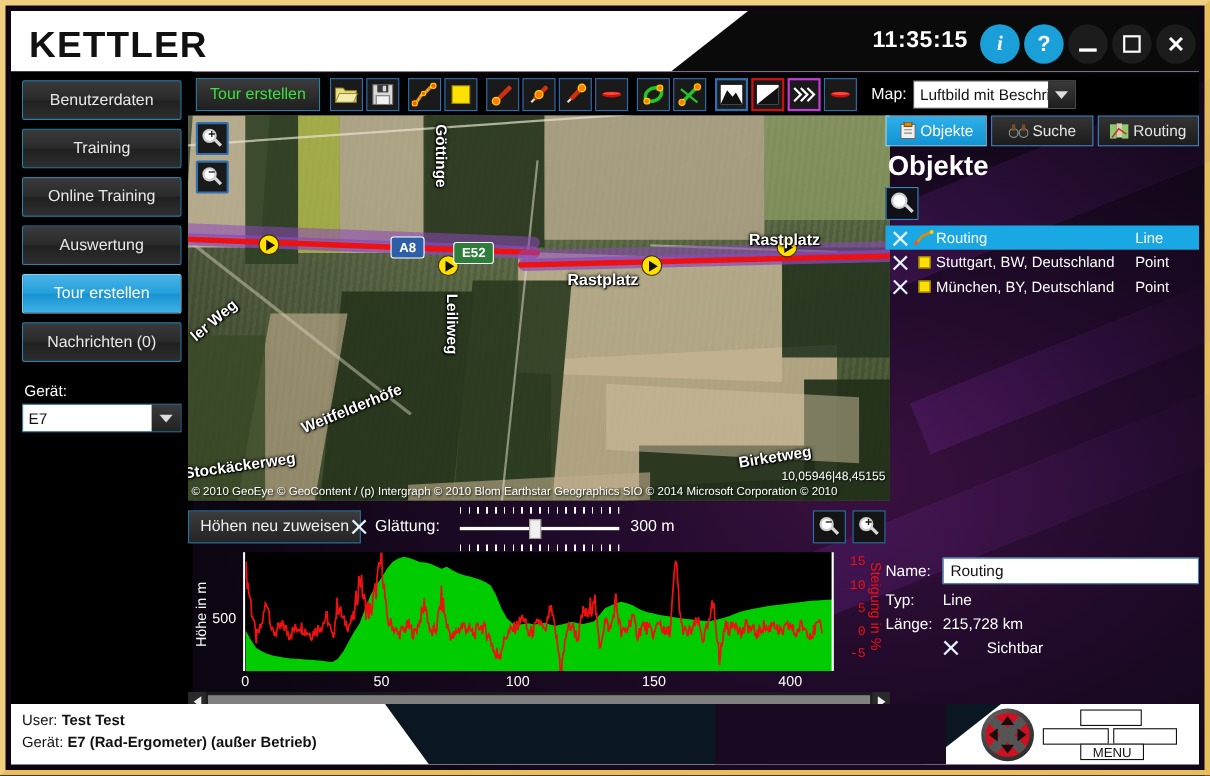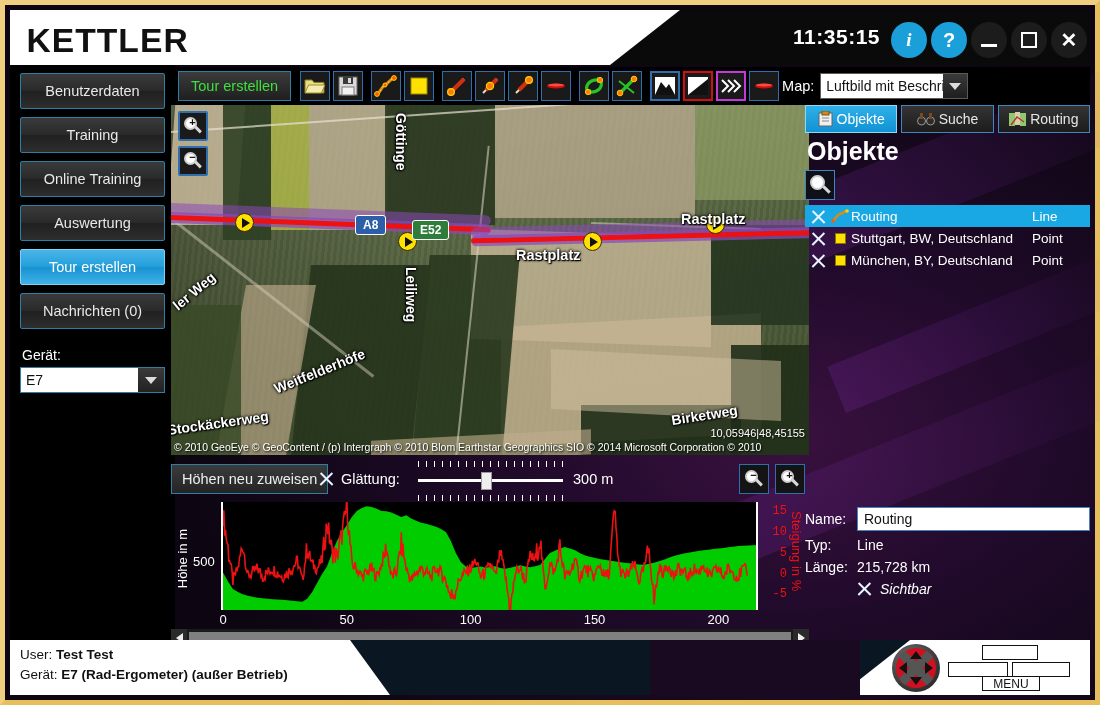--- a/index.html
+++ b/index.html
@@ -58,21 +58,21 @@
   #logout-slot { position:absolute; left:0; right:0; bottom:8px;}
 
   
   #toolbar { position:absolute; left:170px; top:62px; right:5px; height:38px; background:#000; display:flex; align-items:center; padding-left:3px;}
   #tour-tab {
     height:30px; padding:0 12px; border:1px solid #2d7fa8; background:linear-gradient(180deg,#3b3b3b,#1f1f1f);
     color:#3de03d; font-size:14.5px; display:flex; align-items:center; cursor:pointer; margin-right:4px;
   }
   .tbtn { width:30px; height:30px; border:1px solid #2f6fb0; background:#1a1a1a; margin-right:3px; display:flex; align-items:center; justify-content:center; cursor:pointer; position:relative; flex:none;}
   .tbtn.sep { margin-left:5px;}
-  #map-label { color:#fff; font-size:14.5px; margin-right:6px;}
+  #map-label { color:#fff; font-size:14.5px; margin-left:10px; margin-right:6px;}
   #map-select { width:148px; height:26px; display:flex; border:1px solid #5a5a5a;}
   #map-select .val { flex:1; background:#fff; color:#111; font-size:14px; padding:2px 5px; white-space:nowrap; overflow:hidden; display:flex; align-items:center;}
   #map-select .arw { width:24px; background:linear-gradient(180deg,#3a3a3a,#1e1e1e); display:flex; align-items:center; justify-content:center;}
 
   
   #map { position:absolute; left:166px; top:100px; width:638px; height:350px; overflow:hidden; background:#4a5a3a;}
   #mapimg { position:absolute; inset:0;
     background:
       linear-gradient(104deg, rgba(0,0,0,.25) 0%, rgba(0,0,0,0) 40%),
       repeating-linear-gradient(96deg, rgba(255,255,255,.03) 0 3px, rgba(0,0,0,.05) 3px 6px),
@@ -144,21 +144,21 @@
   .orow.sel { background:#1aa8e4;}
   .orow .x { width:24px; display:flex; align-items:center; justify-content:center;}
   .orow .ico { width:22px; display:flex; align-items:center; justify-content:center;}
   .orow .nm { flex:1;}
   .orow .ty { width:58px;}
   .ptsq { width:11px; height:11px; background:#ffe000; border:1px solid #8a7400;}
   #rdetails { position:absolute; left:0; right:0; bottom:48px; color:#fff; font-size:14px;}
   .drow { display:flex; align-items:center; margin-bottom:6px;}
   .drow .lb { width:52px;}
   #name-input { flex:1; height:24px; background:#fff; color:#111; border:1px solid #3f86c0; padding:2px 6px; font-size:14px; display:flex; align-items:center;}
-  #sichtbar-row { display:flex; align-items:center; gap:8px; padding-left:52px;font-style:italic;}
+  #sichtbar-row { display:flex; align-items:center; gap:25px; padding-left:52px;}
 
   
   #bottom { position:absolute; left:5px; right:5px; bottom:5px; height:55px; background:#fff; overflow:hidden;}
   #bot-black { position:absolute; left:340px; top:0; height:55px; width:560px; background:#0a1622;
     clip-path: polygon(0 0, 100% 0, calc(100% - 70px) 100%, 40px 100%); }
   #bot-dark2 { position:absolute; left:640px; top:0; height:55px; right:230px; background:#190a22;}
   #user-line { position:absolute; left:10px; top:7px; font-size:13.5px; color:#111;}
   #geraet-line { position:absolute; left:10px; top:27px; font-size:13.5px; color:#111;}
   #user-line b,#geraet-line b { font-weight:bold;}
   #dpad { position:absolute; right:150px; top:4px; width:48px; height:48px; border-radius:50%;
@@ -445,21 +445,21 @@
           <path d="M 0 108 L 0.0 70.5 L 5.0 79.5 L 9.9 87.0 L 14.9 90.0 L 19.8 92.3 L 24.8 93.8 L 29.7 94.8 L 34.7 95.7 L 39.6 96.3 L 44.6 96.8 L 49.5 97.2 L 54.5 97.5 L 59.4 97.8 L 64.4 98.3 L 69.4 98.7 L 74.3 99.3 L 79.3 99.8 L 84.2 96.8 L 89.2 90.0 L 94.1 81.0 L 99.1 72.0 L 104.0 64.5 L 109.0 51.0 L 113.9 39.0 L 118.9 30.0 L 123.8 23.3 L 128.8 15.0 L 133.8 9.0 L 138.7 6.0 L 143.7 4.2 L 148.6 5.1 L 153.6 6.8 L 158.5 9.0 L 163.5 9.3 L 168.4 10.5 L 173.4 12.8 L 178.3 15.0 L 183.3 13.2 L 188.2 16.5 L 193.2 18.8 L 198.1 20.7 L 203.1 21.8 L 208.1 23.3 L 213.0 24.8 L 218.0 27.0 L 222.9 30.0 L 227.9 39.0 L 232.8 51.0 L 237.8 60.0 L 242.7 64.5 L 247.7 66.0 L 252.6 65.3 L 257.6 64.5 L 262.5 65.7 L 267.5 64.8 L 272.5 64.2 L 277.4 66.0 L 282.4 66.8 L 287.3 65.7 L 292.3 64.5 L 297.2 63.3 L 302.2 64.5 L 307.1 65.3 L 312.1 64.2 L 317.0 63.0 L 322.0 57.0 L 326.9 51.0 L 331.9 48.7 L 336.9 46.5 L 341.8 45.0 L 346.8 46.5 L 351.7 48.0 L 356.7 51.0 L 361.6 53.3 L 366.6 54.8 L 371.5 55.8 L 376.5 57.0 L 381.4 57.8 L 386.4 58.5 L 391.3 59.3 L 396.3 60.0 L 401.3 60.8 L 406.2 61.2 L 411.2 61.8 L 416.1 62.4 L 421.1 62.7 L 426.0 61.8 L 431.0 60.8 L 435.9 59.3 L 440.9 57.8 L 445.8 55.8 L 450.8 54.0 L 455.7 52.8 L 460.7 51.6 L 465.6 50.7 L 470.6 49.8 L 475.6 48.9 L 480.5 48.3 L 485.5 47.7 L 490.4 47.1 L 495.4 46.5 L 500.3 45.9 L 505.3 45.3 L 510.2 44.7 L 515.2 44.1 L 520.1 43.8 L 525.1 43.5 L 530.0 43.2 L 535.0 42.9 L 535 108 Z" fill="#00cc00"></path>
           <path d="M 0.0 23.9 L 0.8 8.4 L 1.7 33.7 L 2.5 27.7 L 3.3 37.5 L 4.1 41.2 L 5.0 42.8 L 5.8 58.9 L 6.6 58.9 L 7.4 61.8 L 8.3 62.0 L 9.1 69.4 L 9.9 82.9 L 10.7 70.7 L 11.6 70.8 L 12.4 73.4 L 13.2 65.3 L 14.0 69.4 L 14.9 64.7 L 15.7 64.5 L 16.5 54.9 L 17.3 53.3 L 18.2 46.2 L 19.0 47.5 L 19.8 49.9 L 20.6 51.0 L 21.5 52.7 L 22.3 64.4 L 23.1 67.9 L 23.9 70.2 L 24.8 68.7 L 25.6 71.3 L 26.4 76.1 L 27.2 73.7 L 28.1 75.7 L 28.9 70.4 L 29.7 64.6 L 30.5 64.7 L 31.4 69.6 L 32.2 65.2 L 33.0 66.6 L 33.9 61.7 L 34.7 67.0 L 35.5 71.4 L 36.3 66.8 L 37.2 66.9 L 38.0 74.7 L 38.8 73.2 L 39.6 79.2 L 40.5 78.9 L 41.3 75.8 L 42.1 77.5 L 42.9 68.1 L 43.8 70.6 L 44.6 71.8 L 45.4 65.3 L 46.2 69.5 L 47.1 72.0 L 47.9 70.2 L 48.7 71.2 L 49.5 70.6 L 50.4 72.4 L 51.2 64.0 L 52.0 74.6 L 52.8 74.4 L 53.7 75.2 L 54.5 69.4 L 55.3 74.5 L 56.1 73.4 L 57.0 74.8 L 57.8 75.0 L 58.6 74.0 L 59.4 78.8 L 60.3 79.9 L 61.1 77.2 L 61.9 71.5 L 62.7 76.3 L 63.6 68.9 L 64.4 74.6 L 65.2 75.6 L 66.0 66.3 L 66.9 69.4 L 67.7 73.0 L 68.5 69.9 L 69.4 71.5 L 70.2 66.6 L 71.0 63.9 L 71.8 64.1 L 72.7 61.6 L 73.5 54.2 L 74.3 54.2 L 75.1 66.1 L 76.0 64.7 L 76.8 65.6 L 77.6 68.5 L 78.4 72.3 L 79.3 73.6 L 80.1 77.8 L 80.9 73.4 L 81.7 62.4 L 82.6 59.7 L 83.4 41.3 L 84.2 55.3 L 85.0 56.1 L 85.9 51.3 L 86.7 49.1 L 87.5 58.7 L 88.3 58.6 L 89.2 59.6 L 90.0 57.5 L 90.8 67.3 L 91.6 62.6 L 92.5 70.7 L 93.3 71.6 L 94.1 66.5 L 94.9 65.6 L 95.8 64.1 L 96.6 57.1 L 97.4 62.1 L 98.2 53.4 L 99.1 61.0 L 99.9 45.9 L 100.7 34.9 L 101.6 48.4 L 102.4 44.6 L 103.2 21.7 L 104.0 25.2 L 104.9 32.3 L 105.7 20.5 L 106.5 40.6 L 107.3 41.7 L 108.2 37.8 L 109.0 43.6 L 109.8 61.5 L 110.6 49.7 L 111.5 44.7 L 112.3 60.7 L 113.1 46.3 L 113.9 50.0 L 114.8 57.5 L 115.6 48.4 L 116.4 37.4 L 117.2 34.0 L 118.1 28.3 L 118.9 42.8 L 119.7 23.3 L 120.5 15.9 L 121.4 8.9 L 122.2 11.5 L 123.0 9.4 L 123.8 -5.1 L 124.7 24.9 L 125.5 33.1 L 126.3 28.4 L 127.1 42.4 L 128.0 43.7 L 128.8 56.7 L 129.6 62.7 L 130.4 66.8 L 131.3 66.5 L 132.1 60.0 L 132.9 65.2 L 133.8 71.7 L 134.6 67.6 L 135.4 73.2 L 136.2 71.2 L 137.1 69.2 L 137.9 70.3 L 138.7 74.7 L 139.5 71.9 L 140.4 79.3 L 141.2 69.9 L 142.0 67.5 L 142.8 67.6 L 143.7 70.6 L 144.5 68.3 L 145.3 73.2 L 146.1 69.9 L 147.0 61.9 L 147.8 69.1 L 148.6 60.6 L 149.4 68.3 L 150.3 66.7 L 151.1 66.5 L 151.9 78.2 L 152.7 78.6 L 153.6 69.7 L 154.4 69.9 L 155.2 71.2 L 156.0 73.1 L 156.9 65.1 L 157.7 68.4 L 158.5 61.5 L 159.3 64.6 L 160.2 50.9 L 161.0 52.4 L 161.8 55.7 L 162.6 41.8 L 163.5 53.5 L 164.3 51.3 L 165.1 54.4 L 165.9 64.3 L 166.8 64.8 L 167.6 71.5 L 168.4 70.2 L 169.3 72.3 L 170.1 76.3 L 170.9 67.9 L 171.7 66.1 L 172.6 72.3 L 173.4 73.5 L 174.2 69.3 L 175.0 57.0 L 175.9 52.4 L 176.7 49.1 L 177.5 52.6 L 178.3 30.3 L 179.2 54.5 L 180.0 41.5 L 180.8 55.7 L 181.6 56.6 L 182.5 62.5 L 183.3 69.1 L 184.1 65.6 L 184.9 70.9 L 185.8 72.7 L 186.6 80.1 L 187.4 76.9 L 188.2 74.8 L 189.1 78.8 L 189.9 71.8 L 190.7 74.0 L 191.5 70.5 L 192.4 73.3 L 193.2 72.6 L 194.0 68.6 L 194.8 72.5 L 195.7 69.7 L 196.5 66.3 L 197.3 68.4 L 198.1 64.4 L 199.0 64.6 L 199.8 68.0 L 200.6 73.4 L 201.5 71.0 L 202.3 71.9 L 203.1 67.6 L 203.9 65.8 L 204.8 71.5 L 205.6 71.6 L 206.4 70.1 L 207.2 76.3 L 208.1 72.9 L 208.9 79.1 L 209.7 65.9 L 210.5 64.8 L 211.4 64.7 L 212.2 69.6 L 213.0 70.4 L 213.8 69.3 L 214.7 66.4 L 215.5 74.4 L 216.3 68.0 L 217.1 64.0 L 218.0 65.4 L 218.8 72.1 L 219.6 79.4 L 220.4 77.8 L 221.3 74.7 L 222.1 75.9 L 222.9 80.1 L 223.7 84.8 L 224.6 84.0 L 225.4 90.0 L 226.2 89.7 L 227.0 92.9 L 227.9 96.8 L 228.7 87.0 L 229.5 94.3 L 230.3 97.0 L 231.2 92.7 L 232.0 97.3 L 232.8 89.1 L 233.6 88.0 L 234.5 84.8 L 235.3 76.4 L 236.1 78.5 L 237.0 78.9 L 237.8 78.1 L 238.6 75.7 L 239.4 71.1 L 240.3 72.5 L 241.1 67.1 L 241.9 68.4 L 242.7 69.8 L 243.6 72.3 L 244.4 63.2 L 245.2 74.4 L 246.0 70.4 L 246.9 62.4 L 247.7 70.7 L 248.5 67.6 L 249.3 58.8 L 250.2 62.8 L 251.0 60.1 L 251.8 56.9 L 252.6 61.6 L 253.5 62.9 L 254.3 60.8 L 255.1 60.9 L 255.9 69.9 L 256.8 70.5 L 257.6 75.8 L 258.4 75.8 L 259.2 71.7 L 260.1 67.0 L 260.9 77.0 L 261.7 75.8 L 262.5 66.0 L 263.4 64.0 L 264.2 63.9 L 265.0 61.2 L 265.8 61.6 L 266.7 65.6 L 267.5 61.1 L 268.3 66.6 L 269.2 63.8 L 270.0 65.8 L 270.8 68.7 L 271.6 68.7 L 272.5 69.9 L 273.3 72.0 L 274.1 63.2 L 274.9 57.7 L 275.8 60.5 L 276.6 48.4 L 277.4 53.8 L 278.2 48.0 L 279.1 57.5 L 279.9 57.5 L 280.7 62.0 L 281.5 67.9 L 282.4 77.2 L 283.2 76.0 L 284.0 86.4 L 284.8 90.8 L 285.7 95.8 L 286.5 109.6 L 287.3 114.0 L 288.1 98.3 L 289.0 91.4 L 289.8 90.8 L 290.6 79.5 L 291.4 78.4 L 292.3 72.4 L 293.1 70.7 L 293.9 64.4 L 294.7 65.5 L 295.6 71.6 L 296.4 68.7 L 297.2 67.9 L 298.0 64.2 L 298.9 70.7 L 299.7 77.6 L 300.5 71.1 L 301.4 81.5 L 302.2 78.8 L 303.0 79.3 L 303.8 65.7 L 304.7 63.2 L 305.5 56.8 L 306.3 59.7 L 307.1 49.0 L 308.0 53.3 L 308.8 57.8 L 309.6 50.9 L 310.4 57.9 L 311.3 58.6 L 312.1 53.4 L 312.9 55.0 L 313.7 41.3 L 314.6 58.6 L 315.4 54.9 L 316.2 45.7 L 317.0 46.0 L 317.9 38.5 L 318.7 56.6 L 319.5 56.4 L 320.3 68.7 L 321.2 74.8 L 322.0 86.8 L 322.8 86.6 L 323.6 82.3 L 324.5 78.4 L 325.3 73.8 L 326.1 70.4 L 326.9 60.4 L 327.8 63.2 L 328.6 61.1 L 329.4 63.4 L 330.2 72.4 L 331.1 66.4 L 331.9 69.7 L 332.7 65.1 L 333.5 62.8 L 334.4 57.0 L 335.2 59.9 L 336.0 43.7 L 336.9 37.4 L 337.7 52.1 L 338.5 57.0 L 339.3 64.0 L 340.2 61.9 L 341.0 65.3 L 341.8 77.4 L 342.6 72.4 L 343.5 68.7 L 344.3 69.4 L 345.1 71.7 L 345.9 69.5 L 346.8 72.4 L 347.6 69.8 L 348.4 68.5 L 349.2 61.5 L 350.1 68.0 L 350.9 62.3 L 351.7 56.8 L 352.5 56.6 L 353.4 57.7 L 354.2 62.8 L 355.0 65.2 L 355.8 77.4 L 356.7 79.7 L 357.5 76.6 L 358.3 69.0 L 359.1 76.4 L 360.0 68.2 L 360.8 66.1 L 361.6 63.7 L 362.4 64.5 L 363.3 71.2 L 364.1 63.4 L 364.9 75.1 L 365.7 65.5 L 366.6 67.5 L 367.4 65.2 L 368.2 67.9 L 369.1 69.5 L 369.9 74.2 L 370.7 79.3 L 371.5 72.2 L 372.4 72.0 L 373.2 67.6 L 374.0 66.1 L 374.8 64.2 L 375.7 64.7 L 376.5 65.5 L 377.3 63.4 L 378.1 67.7 L 379.0 73.1 L 379.8 73.1 L 380.6 67.0 L 381.4 75.2 L 382.3 72.4 L 383.1 68.1 L 383.9 74.9 L 384.7 67.1 L 385.6 77.4 L 386.4 71.6 L 387.2 58.1 L 388.0 45.1 L 388.9 32.9 L 389.7 21.0 L 390.5 12.0 L 391.3 8.7 L 392.2 9.6 L 393.0 26.0 L 393.8 33.5 L 394.6 52.7 L 395.5 56.8 L 396.3 64.0 L 397.1 64.2 L 397.9 75.0 L 398.8 70.6 L 399.6 67.0 L 400.4 70.2 L 401.3 71.0 L 402.1 76.5 L 402.9 73.7 L 403.7 67.4 L 404.6 68.5 L 405.4 74.9 L 406.2 70.6 L 407.0 67.8 L 407.9 62.3 L 408.7 67.3 L 409.5 59.2 L 410.3 62.8 L 411.2 64.8 L 412.0 59.1 L 412.8 66.4 L 413.6 69.7 L 414.5 73.5 L 415.3 79.5 L 416.1 81.6 L 416.9 80.4 L 417.8 70.8 L 418.6 68.4 L 419.4 64.7 L 420.2 70.2 L 421.1 61.2 L 421.9 61.3 L 422.7 59.7 L 423.5 51.0 L 424.4 43.7 L 425.2 51.4 L 426.0 46.2 L 426.8 59.5 L 427.7 67.0 L 428.5 77.8 L 429.3 82.3 L 430.1 82.3 L 431.0 102.4 L 431.8 94.0 L 432.6 82.5 L 433.4 85.7 L 434.3 78.5 L 435.1 69.5 L 435.9 72.3 L 436.8 61.9 L 437.6 69.9 L 438.4 63.5 L 439.2 74.8 L 440.1 75.3 L 440.9 68.4 L 441.7 63.2 L 442.5 69.3 L 443.4 65.1 L 444.2 67.1 L 445.0 69.2 L 445.8 64.1 L 446.7 66.6 L 447.5 71.8 L 448.3 74.8 L 449.1 68.7 L 450.0 69.8 L 450.8 76.8 L 451.6 74.9 L 452.4 68.1 L 453.3 73.9 L 454.1 68.7 L 454.9 61.7 L 455.7 61.6 L 456.6 66.6 L 457.4 73.9 L 458.2 67.4 L 459.0 67.5 L 459.9 71.0 L 460.7 68.8 L 461.5 66.5 L 462.3 66.1 L 463.2 75.1 L 464.0 74.6 L 464.8 79.1 L 465.6 70.1 L 466.5 77.2 L 467.3 65.9 L 468.1 71.2 L 469.0 73.5 L 469.8 70.7 L 470.6 71.9 L 471.4 61.8 L 472.3 69.7 L 473.1 71.1 L 473.9 67.9 L 474.7 69.8 L 475.6 71.3 L 476.4 66.5 L 477.2 72.5 L 478.0 64.0 L 478.9 66.8 L 479.7 65.5 L 480.5 63.1 L 481.3 69.0 L 482.2 69.2 L 483.0 70.0 L 483.8 65.4 L 484.6 75.0 L 485.5 72.5 L 486.3 68.0 L 487.1 69.4 L 487.9 72.6 L 488.8 75.2 L 489.6 67.9 L 490.4 66.4 L 491.2 64.7 L 492.1 65.1 L 492.9 63.6 L 493.7 69.5 L 494.5 70.0 L 495.4 64.3 L 496.2 68.3 L 497.0 70.0 L 497.8 65.4 L 498.7 74.2 L 499.5 73.8 L 500.3 76.6 L 501.1 76.4 L 502.0 70.4 L 502.8 69.8 L 503.6 72.8 L 504.5 62.7 L 505.3 62.4 L 506.1 64.7 L 506.9 71.3 L 507.8 68.9 L 508.6 69.6 L 509.4 69.5 L 510.2 71.2 L 511.1 77.2 L 511.9 77.8 L 512.7 78.5 L 513.5 73.6 L 514.4 79.4 L 515.2 77.0 L 516.0 77.5 L 516.8 66.3 L 517.7 74.9 L 518.5 64.9 L 519.3 63.8 L 520.1 63.8 L 521.0 63.1 L 521.8 61.7 L 522.6 62.4 L 523.4 68.1 L 524.3 73.6 L 525.1 NaN L 525.9 NaN L 526.7 NaN L 527.6 NaN L 528.4 NaN L 529.2 NaN L 530.0 NaN L 530.9 NaN L 531.7 NaN L 532.5 NaN L 533.3 NaN L 534.2 NaN" fill="none" stroke="#ee1111" stroke-width="1.6"></path>
         </svg>
     </div>
     <div class="axis-r"></div>
     <div id="xticks">
         <span style="left:0.0px">0</span>
         <span style="left:123.8px">50</span>
         <span style="left:247.7px">100</span>
         <span style="left:371.5px">150</span>
-        <span style="left:495.4px">200</span>
+        <span style="left:495.4px">400</span>
       </div>
     <div id="ytick-right">
         <span style="top:84.4px">-5</span>
         <span style="top:63.6px">0</span>
         <span style="top:42.8px">5</span>
         <span style="top:22.1px">10</span>
         <span style="top:1.3px">15</span>
       </div>
     <div id="ylabel-right">Steigung in %</div>
   </div>

